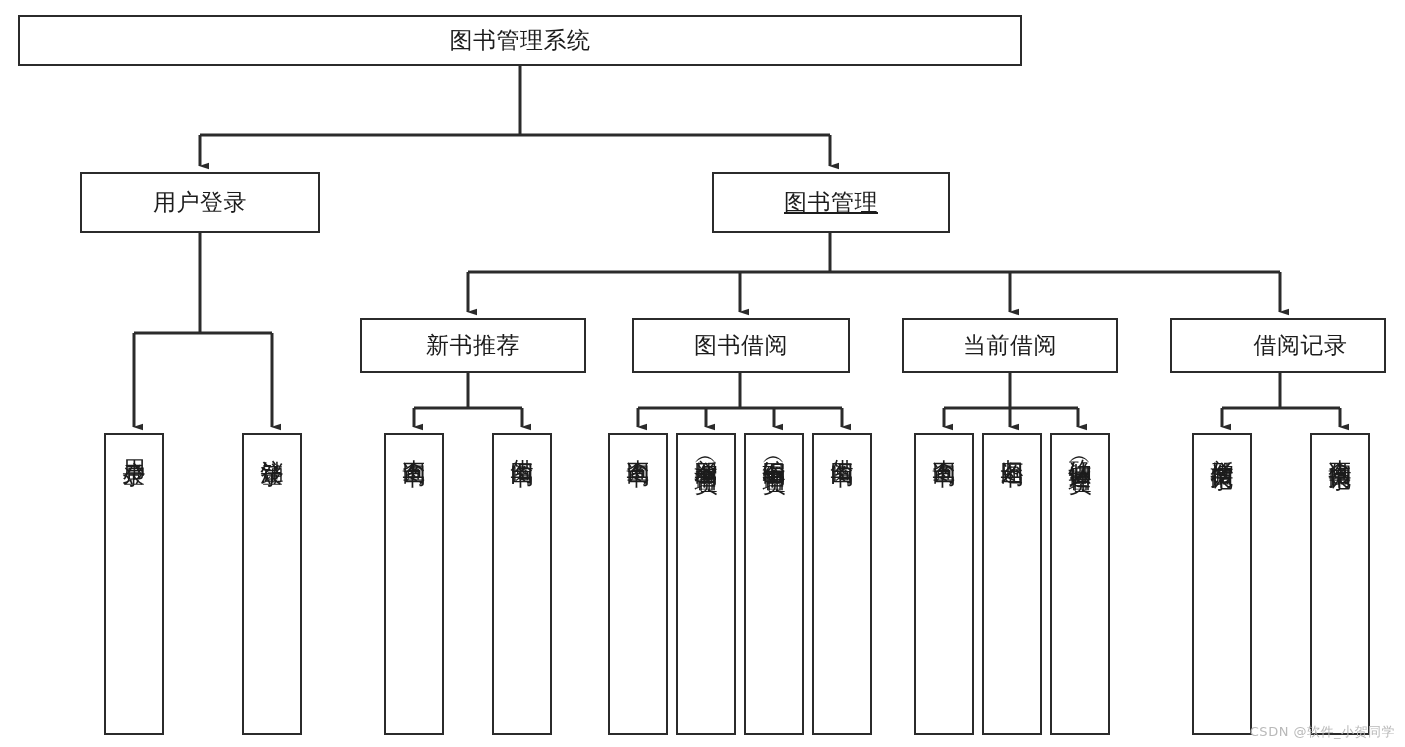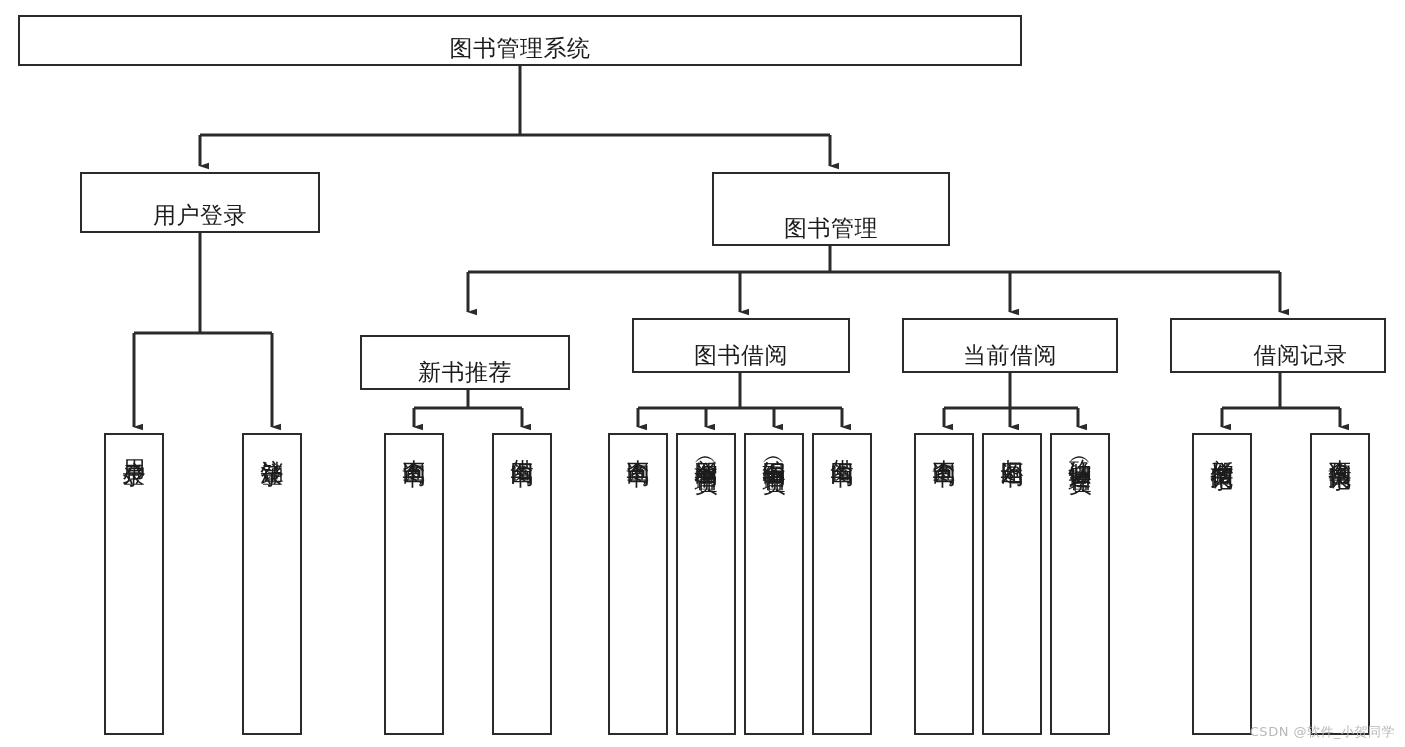--- a/index.html
+++ b/index.html
@@ -25,21 +25,21 @@
     width: 1405px;
     height: 747px;
     pointer-events: none;
   }
   .node {
     position: absolute;
     box-sizing: border-box;
     background: #ffffff;
     border: 2.5px solid #2b2b2b;
     display: flex;
-    align-items: flex-end;
+    align-items: center;
     justify-content: center;
     color: #1c1c1c;
   }
   .node-h {
     font-size: 23px;
     letter-spacing: 0.5px;
     white-space: nowrap;
   }
   .node.root {
     font-size: 23px;
@@ -124,25 +124,25 @@
     </g>
   </svg>
 
   <div class="node root node-h" style="left:18px; top:15px; width:1004px; height:51px;">
     <span>图书管理系统</span>
   </div>
 
   <div class="node node-h" style="left:80px; top:172px; width:240px; height:61px;">
     <span>用户登录</span>
   </div>
-  <div class="node node-h" style="left:712px; top:172px; width:238px; height:74px;">
+  <div class="node node-h" style="left:712px; top:172px; width:238px; height:61px;text-decoration:underline;">
     <span>图书管理</span>
   </div>
 
-  <div class="node node-h" style="left:360px; top:318px; width:210px; height:55px;margin-top:17px;">
+  <div class="node node-h" style="left:360px; top:318px; width:226px; height:55px;">
     <span>新书推荐</span>
   </div>
   <div class="node node-h" style="left:632px; top:318px; width:218px; height:55px;">
     <span>图书借阅</span>
   </div>
   <div class="node node-h" style="left:902px; top:318px; width:216px; height:55px;font-family:Liberation Mono, monospace;">
     <span>当前借阅</span>
   </div>
   <div class="node node-h" style="left:1170px; top:318px; width:216px; height:55px;padding-left:45px;">
     <span>借阅记录</span>

